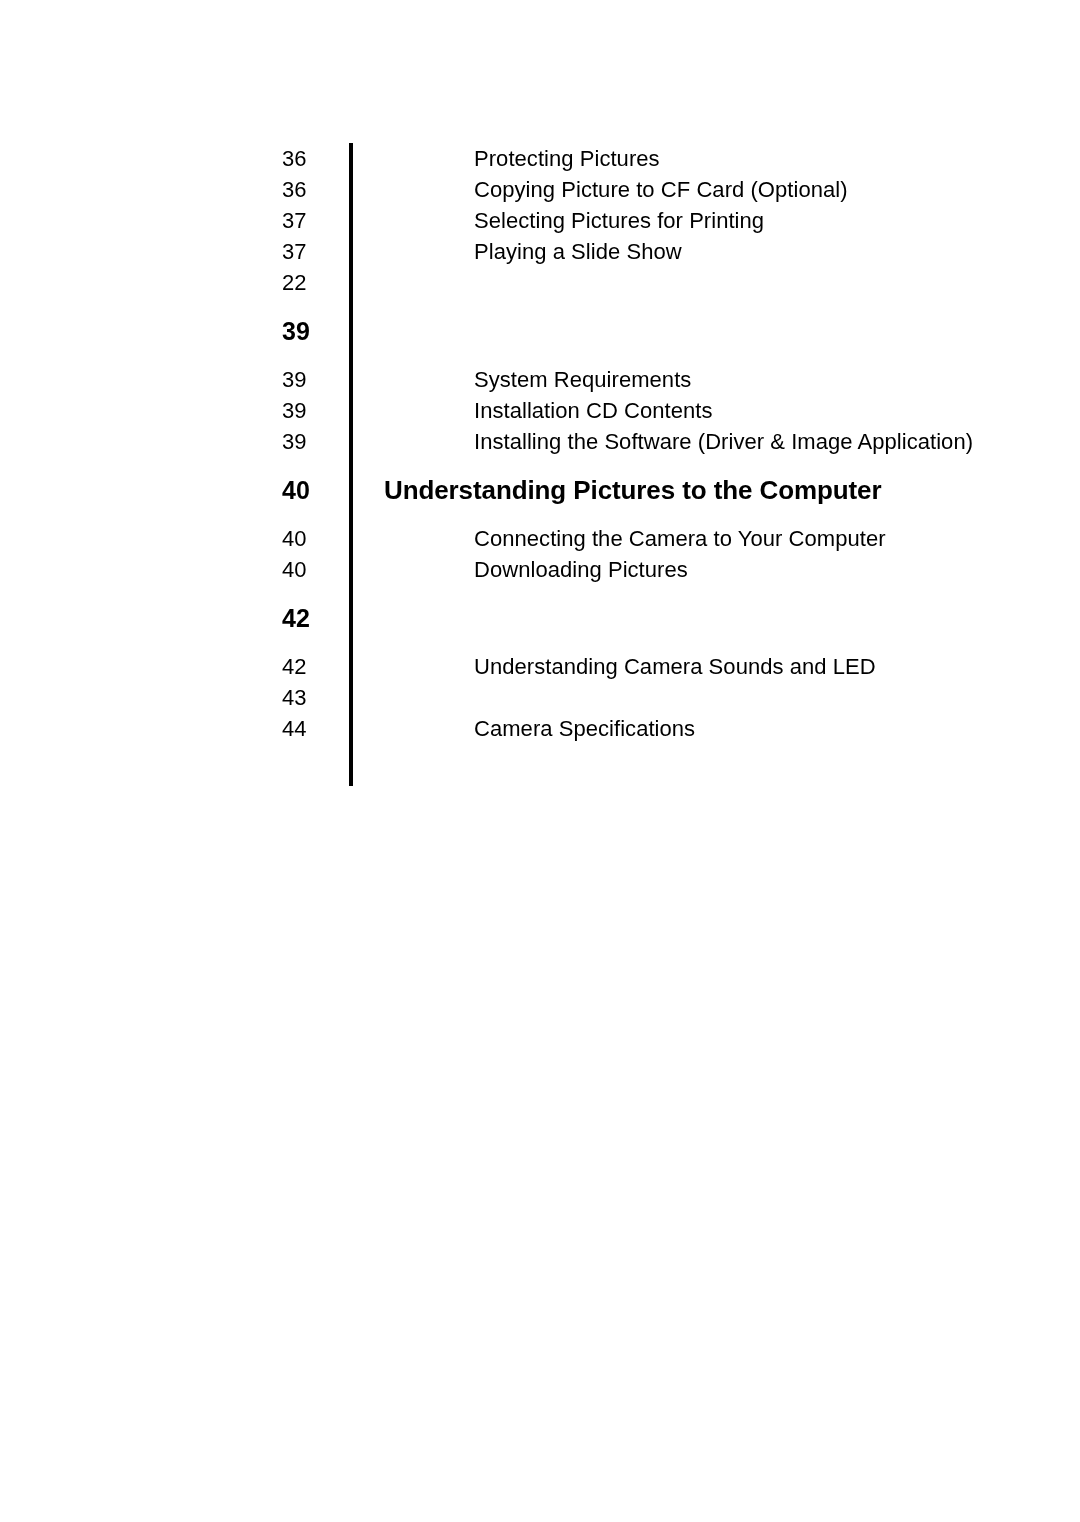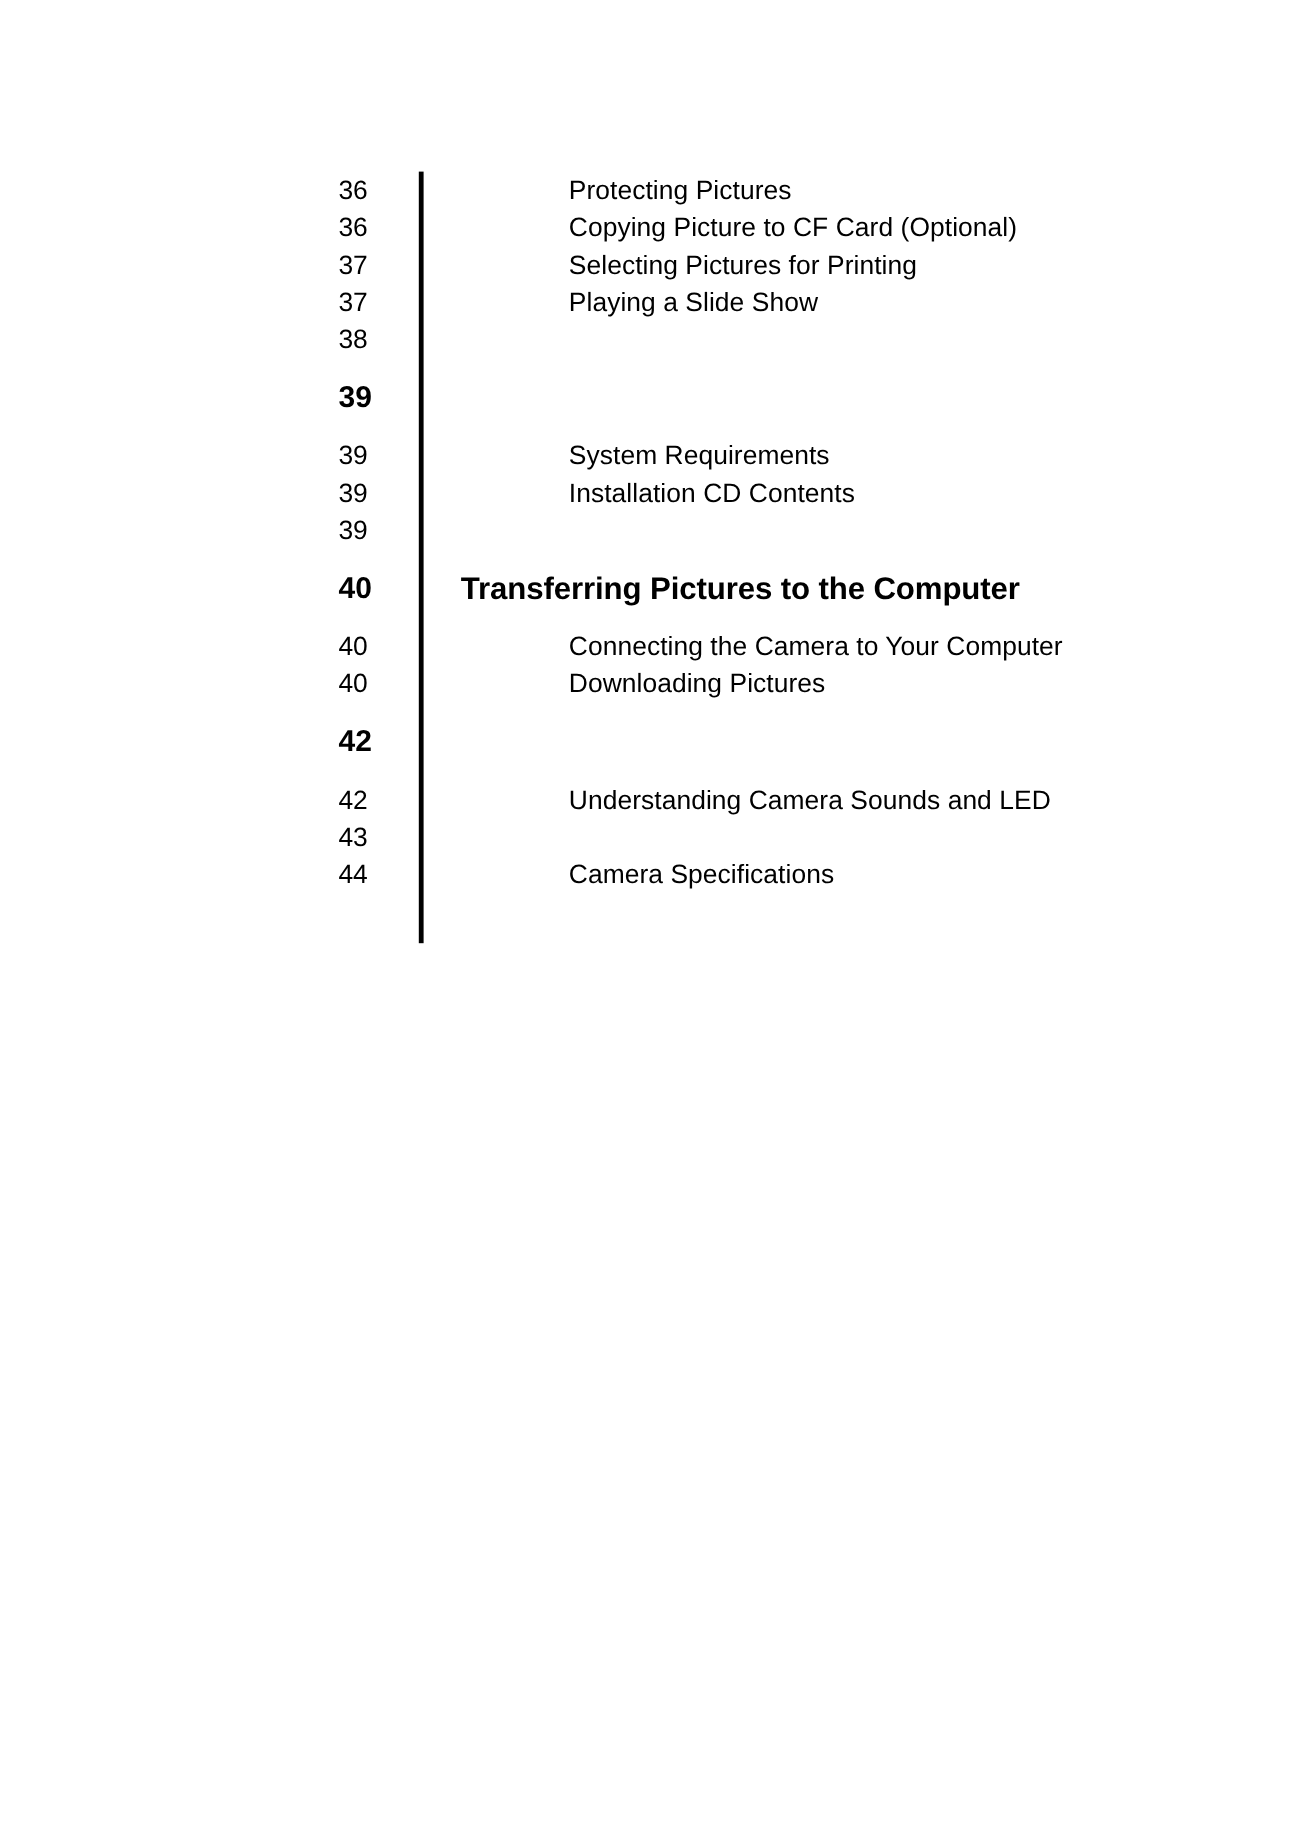--- a/index.html
+++ b/index.html
@@ -110,39 +110,40 @@
       </div>
       <div class="toc-row">
         <span class="toc-page">37</span>
         <span class="toc-title">Selecting Pictures for Printing</span>
       </div>
       <div class="toc-row">
         <span class="toc-page">37</span>
         <span class="toc-title">Playing a Slide Show</span>
       </div>
       <div class="toc-row">
-        <span class="toc-page">38</span>
+        <span class="toc-page">22</span>
       </div>
       <div class="toc-row section">
         <span class="toc-page">39</span>
       </div>
       <div class="toc-row">
         <span class="toc-page">39</span>
         <span class="toc-title">System Requirements</span>
       </div>
       <div class="toc-row">
         <span class="toc-page">39</span>
         <span class="toc-title">Installation CD Contents</span>
       </div>
       <div class="toc-row">
         <span class="toc-page">39</span>
+        <span class="toc-title">Installing the Software (Driver &amp; Image Application)</span>
       </div>
       <div class="toc-row section">
         <span class="toc-page">40</span>
-        <span class="toc-title">Transferring Pictures to the Computer</span>
+        <span class="toc-title">Understanding Pictures to the Computer</span>
       </div>
       <div class="toc-row">
         <span class="toc-page">40</span>
         <span class="toc-title">Connecting the Camera to Your Computer</span>
       </div>
       <div class="toc-row">
         <span class="toc-page">40</span>
         <span class="toc-title">Downloading Pictures</span>
       </div>
       <div class="toc-row section">

